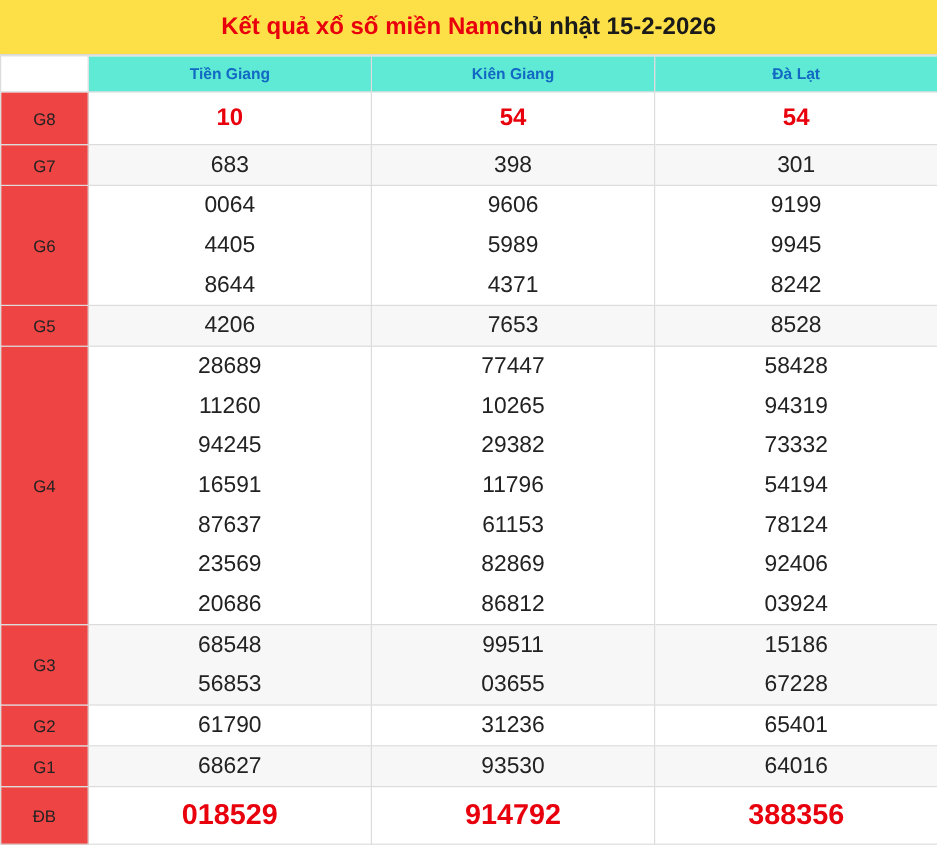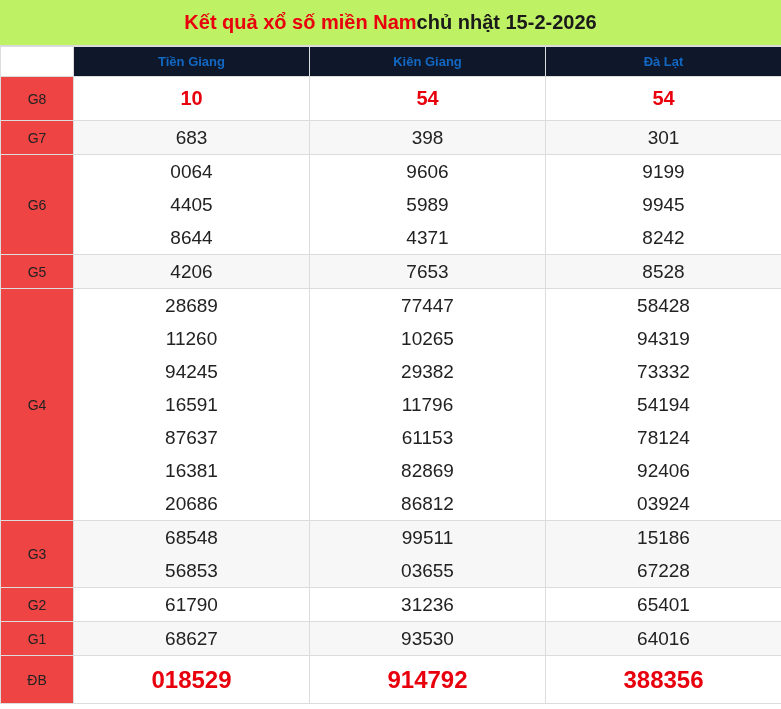--- a/index.html
+++ b/index.html
@@ -11,21 +11,21 @@
   }
   #page {
     width: 781px;
     height: 709px;
     position: relative;
     background: #ffffff;
     overflow: hidden;
   }
   .title-bar {
     height: 46px;
-    background: #bef264;
+    background: #fde047;
     border-bottom: 1px solid #d9d9d9;
     display: flex;
     align-items: center;
     justify-content: center;
     font-size: 20px;
     font-weight: bold;
   }
   .title-red { color: #e8000d; }
   .title-dark { color: #1a1a1a; margin-left: 0; }
 
@@ -38,21 +38,21 @@
     border: 1px solid #dcdcdc;
     text-align: center;
     vertical-align: middle;
     padding: 0;
   }
   col.c-label { width: 73px; }
   col.c-prov  { width: 236px; }
 
   .hdr-row th {
     height: 30px;
-    background: #0f172a;
+    background: #5eead4;
     font-size: 13px;
     font-weight: bold;
     color: #1268c3;
   }
   .hdr-row th.corner { background: #ffffff; }
 
   .lbl {
     font-size: 14px;
     color: #222;
     font-weight: normal;
@@ -171,21 +171,21 @@
       </tr>
 
       <tr class="row-g4 white">
         <td class="lbl">G4</td>
         <td class="num-cell">
           <div>28689</div>
           <div>11260</div>
           <div>94245</div>
           <div>16591</div>
           <div>87637</div>
-          <div>16381</div>
+          <div>23569</div>
           <div>20686</div>
         </td>
         <td class="num-cell">
           <div>77447</div>
           <div>10265</div>
           <div>29382</div>
           <div>11796</div>
           <div>61153</div>
           <div>82869</div>
           <div>86812</div>

